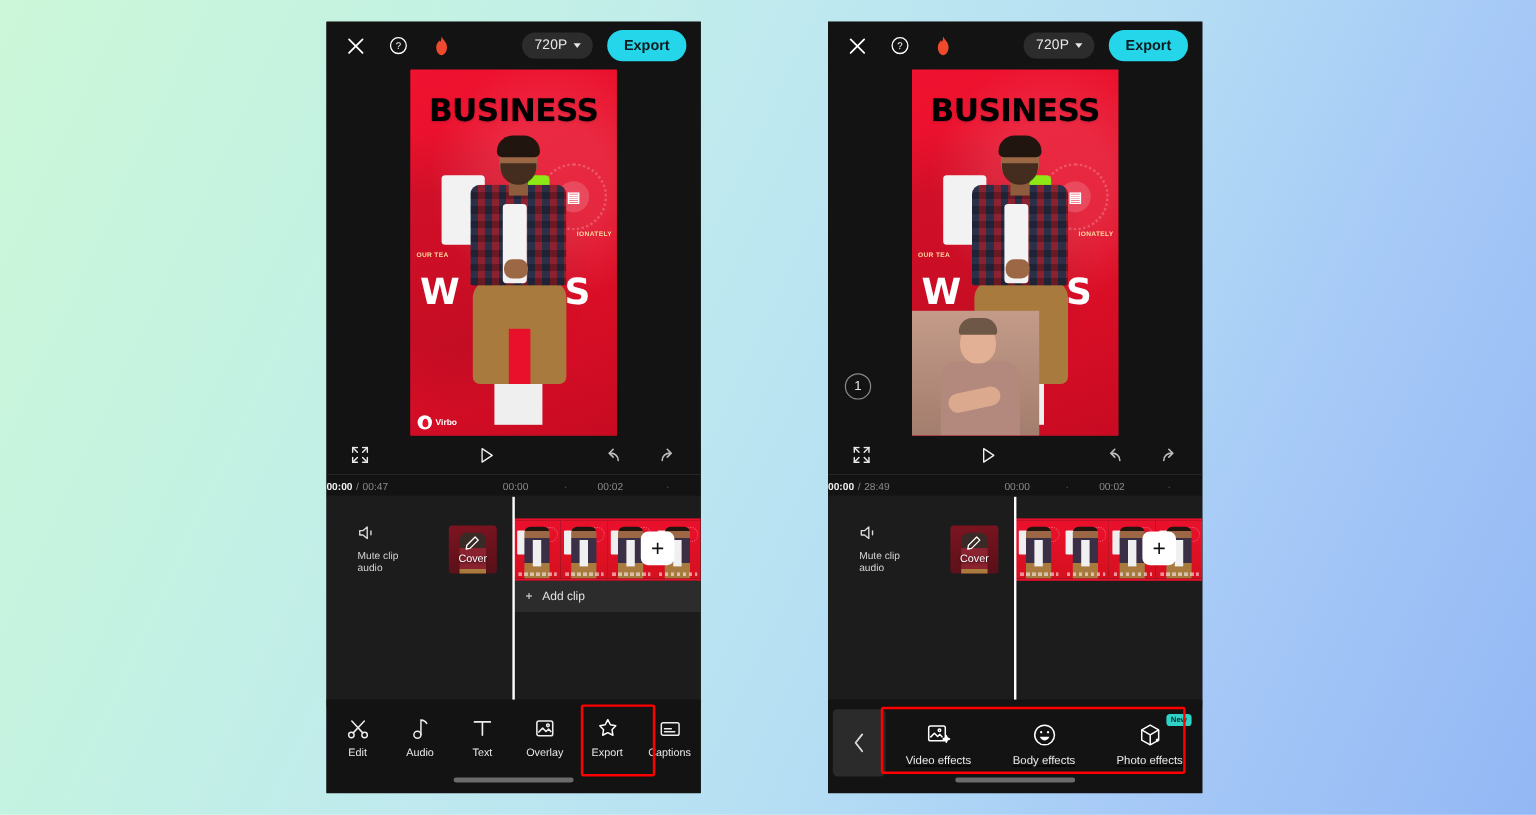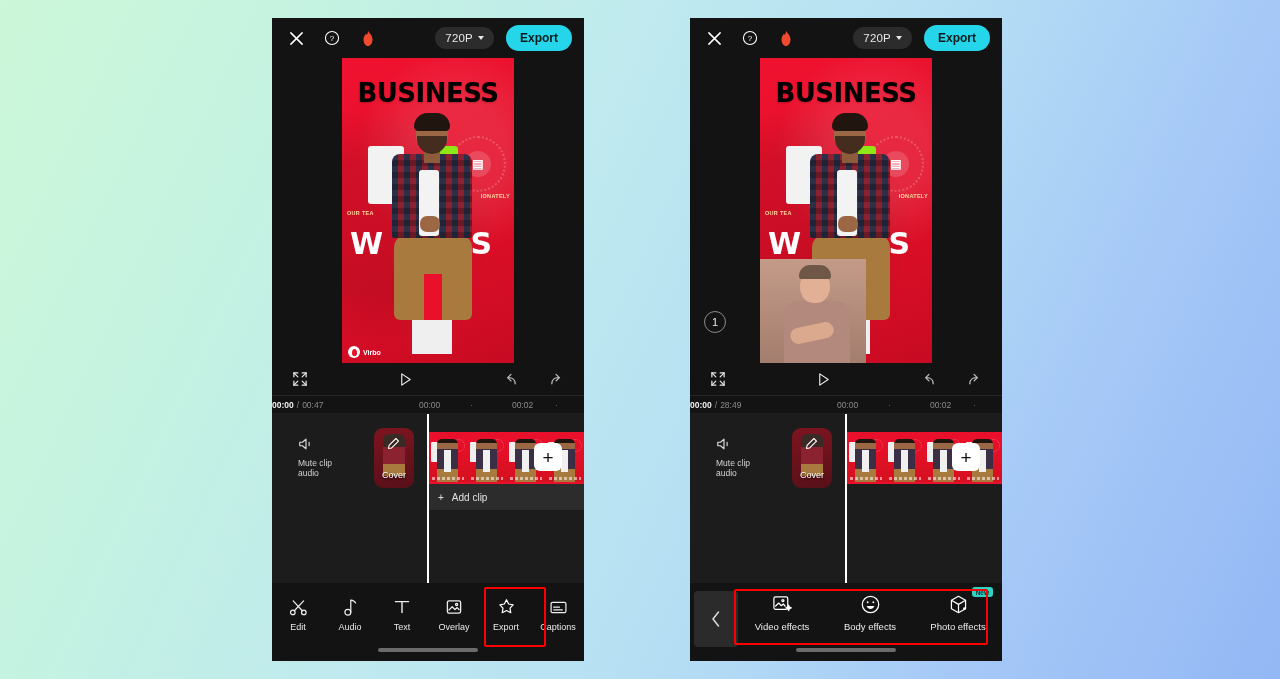--- a/index.html
+++ b/index.html
@@ -270,21 +270,21 @@
     background: #131313;
     display: flex;
     align-items: center;
     font-size: 8.5px;
     color: #8b8b8b;
     border-bottom: 1px solid #1f1f1f;
   }
   .ruler .cur { color: #f0f0f0; font-weight: bold; }
   .tick-00   { position:absolute; left: 147px; }
   .tick-dot1 { position:absolute; left: 198px; color:#6d6d6d;}
-  .tick-02   { position:absolute; left: 240px; }
+  .tick-02   { position:absolute; left: 226px; }
   .tick-dot2 { position:absolute; left: 283px; color:#6d6d6d;}
 
   
   .timeline {
     position: relative;
     height: 175px;
     background: #1c1c1c;
   }
   .track-row {
     position: absolute;
@@ -295,24 +295,24 @@
   }
   .mute-btn {
     width: 68px;
     color: #d3d3d3;
     font-size: 8.5px;
     line-height: 1.25;
     margin-left: 26px;
   }
   .mute-btn .mi { margin-bottom: 4px; }
   .cover-thumb {
-    width: 40px; height: 60px;
+    width: 40px; height: 40px;
     margin-left: 8px;
     background: linear-gradient(170deg,#7d1420,#581018);
-    border-radius: 9px;
+    border-radius: 3px;
     position: relative;
     display:flex;align-items:flex-end;justify-content:center;
     overflow:hidden;
   }
   .cover-thumb .ct-person {
     position:absolute; left:9px; top:6px; width:22px;height:42px;
     background: linear-gradient(180deg,#3a2a26 0 30%, #8a2230 30% 72%, #a97a3e 72% 100%);
     border-radius: 6px 6px 0 0;
   }
   .cover-thumb .pencil { position:absolute; left:13px; top:8px; }
@@ -434,21 +434,22 @@
     background: #2b2b2b;
     border-radius: 4px;
     display: flex; align-items: center; justify-content: center;
     color: #ddd;
   }
   .fx-items {
     flex: 1;
     display: flex;
     justify-content: space-around;
     align-items: flex-start;
-    padding-top: 0;
+    padding-top: 8px;
+    text-decoration: underline;
   }
   .fx {
     text-align: center;
     color: #ececec;
     font-size: 9.5px;
     position: relative;
     width: 78px;
   }
   .fx .fi { height: 26px; display:flex;align-items:center;justify-content:center;margin-bottom:4px;}
   .new-badge {

